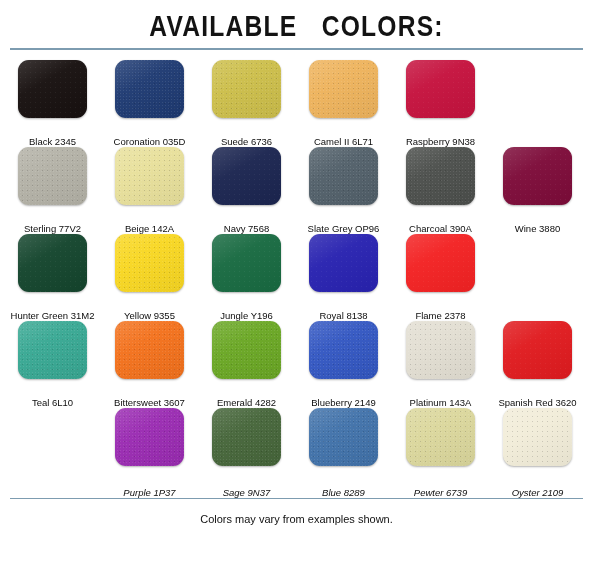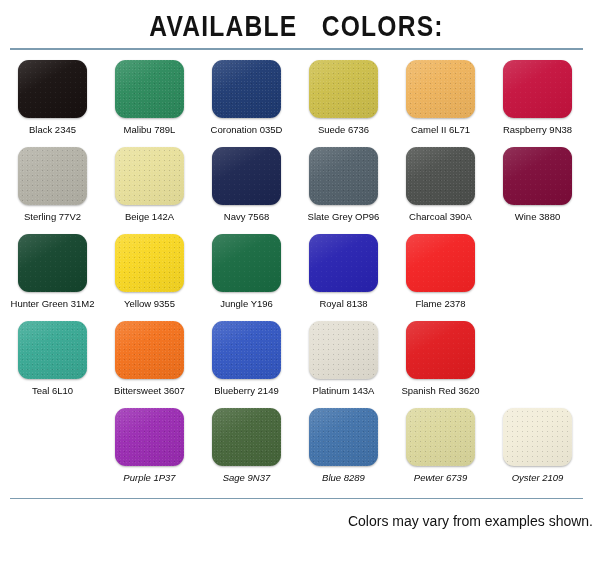--- a/index.html
+++ b/index.html
@@ -51,21 +51,21 @@
     margin: 0 0 0 4px;
     height: 87px;
   }
   .swatch-row.row-last { height: 90px; font-style: italic; }
 
   .swatch-cell {
     width: 97px;
     display: flex;
     flex-direction: column;
     align-items: center;
-    justify-content: flex-start;
+    justify-content: space-between;
   }
   .swatch-cell.empty { visibility: hidden; }
 
   .chip {
     width: 69px;
     height: 58px;
     border-radius: 11px;
     position: relative;
     overflow: hidden;
     box-shadow: 0 1px 2px rgba(0,0,0,0.30);
@@ -104,46 +104,42 @@
   .chip-label {
     margin-top: 6px;
     font-size: 9.5px;
     line-height: 11px;
     color: #0d0d0d;
     text-align: center;
     white-space: nowrap;
   }
 
   #footer-note {
-    text-align: right;
-    font-size: 14px;
+    text-align: center;
+    font-size: 11px;
     color: #111111;
     margin-top: 14px;
   }
 </style>
 </head>
 <body>
 
 <div>
 
   <div id="page-title">AVAILABLE   COLORS:</div>
 
   <div class="rule"></div>
 
   <div id="swatch-grid">
       <div class="swatch-row">
         <div class="swatch-cell">
           <div class="chip smooth" style="background: rgb(23, 16, 15);"></div>
           <div class="chip-label">Black 2345</div>
         </div>
         <div class="swatch-cell">
-          <div class="chip" style="background: rgb(44, 138, 92);"></div>
-          <div class="chip-label">Malibu 789L</div>
-        </div>
-        <div class="swatch-cell">
           <div class="chip" style="background: rgb(30, 58, 114);"></div>
           <div class="chip-label">Coronation 035D</div>
         </div>
         <div class="swatch-cell">
           <div class="chip" style="background: rgb(204, 190, 74);"></div>
           <div class="chip-label">Suede 6736</div>
         </div>
         <div class="swatch-cell">
           <div class="chip" style="background: rgb(238, 179, 92);"></div>
           <div class="chip-label">Camel II 6L71</div>
@@ -202,20 +198,24 @@
         </div>
       </div>
       <div class="swatch-row">
         <div class="swatch-cell">
           <div class="chip" style="background: rgb(56, 168, 147);"></div>
           <div class="chip-label">Teal 6L10</div>
         </div>
         <div class="swatch-cell">
           <div class="chip" style="background: rgb(243, 113, 28);"></div>
           <div class="chip-label">Bittersweet 3607</div>
+        </div>
+        <div class="swatch-cell">
+          <div class="chip" style="background: rgb(106, 167, 36);"></div>
+          <div class="chip-label">Emerald 4282</div>
         </div>
         <div class="swatch-cell">
           <div class="chip" style="background: rgb(51, 87, 194);"></div>
           <div class="chip-label">Blueberry 2149</div>
         </div>
         <div class="swatch-cell">
           <div class="chip" style="background: rgb(226, 222, 210);"></div>
           <div class="chip-label">Platinum 143A</div>
         </div>
         <div class="swatch-cell">

